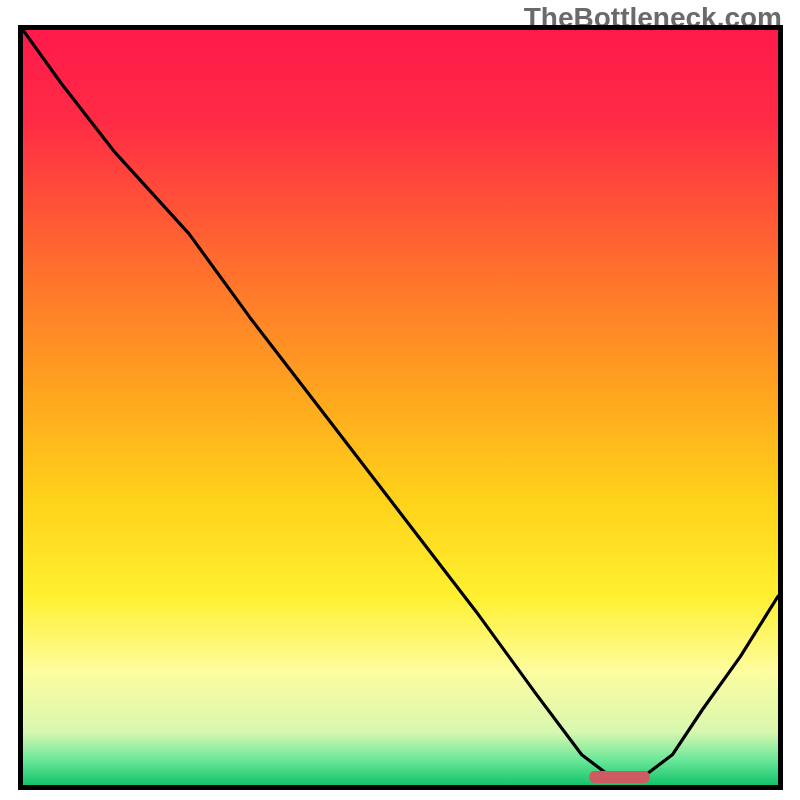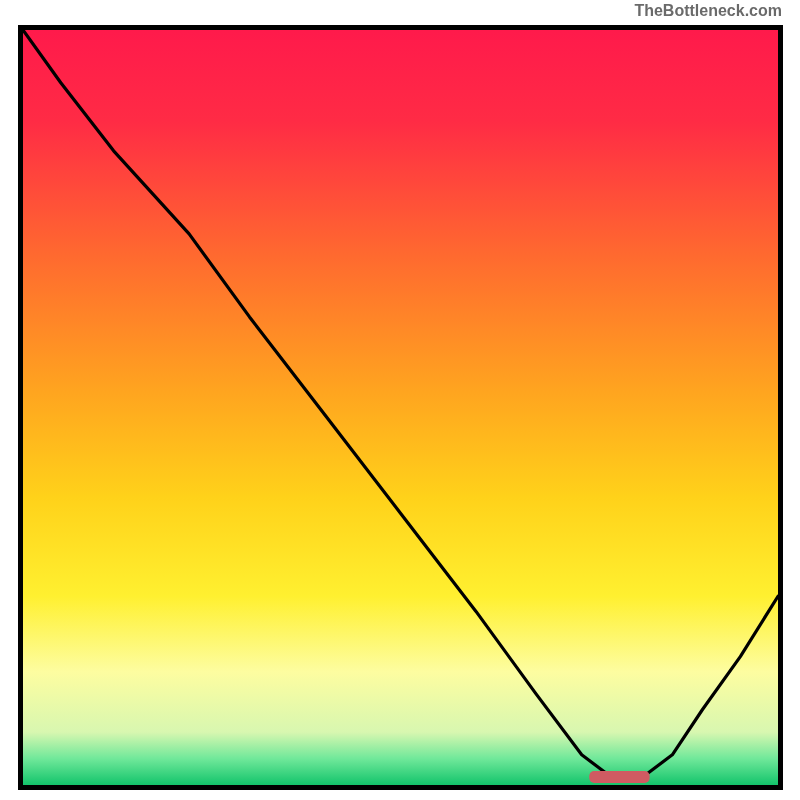--- a/index.html
+++ b/index.html
@@ -17,21 +17,21 @@
     top: 25px;
     width: 765px;
     height: 765px;
     border: 5px solid #000;
     box-sizing: border-box;
   }
   .watermark {
     position: absolute;
     top: 2px;
     right: 18px;
-    font-size: 16px;
+    font-size: 28px;
     font-weight: 600;
     color: #6a6a6a;
   }
   svg.plot {
     position: absolute;
     left: 0; top: 0;
     width: 755px;
     height: 755px;
     display: block;
   }

